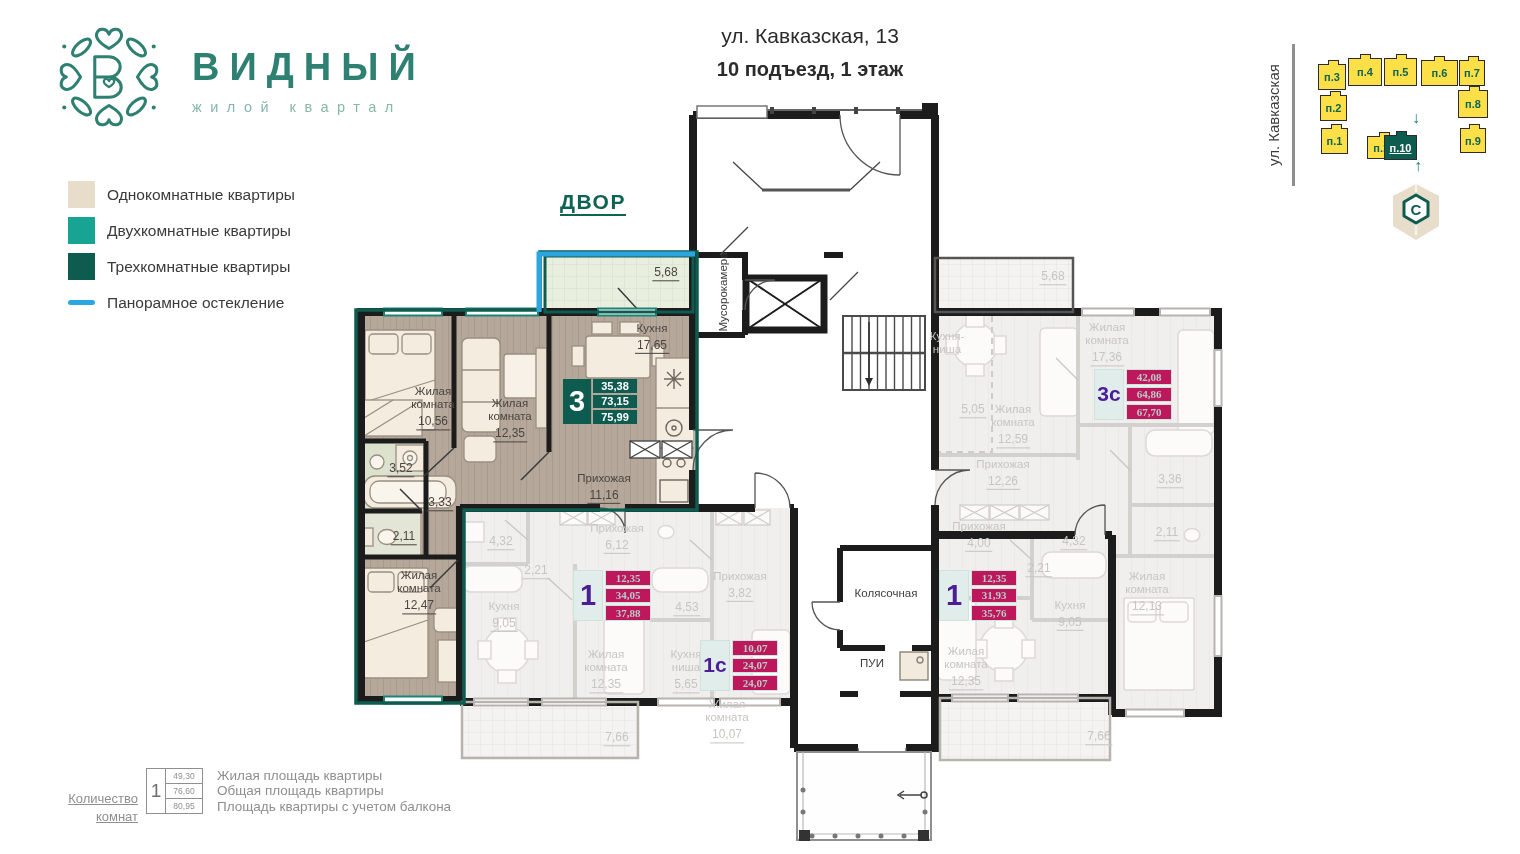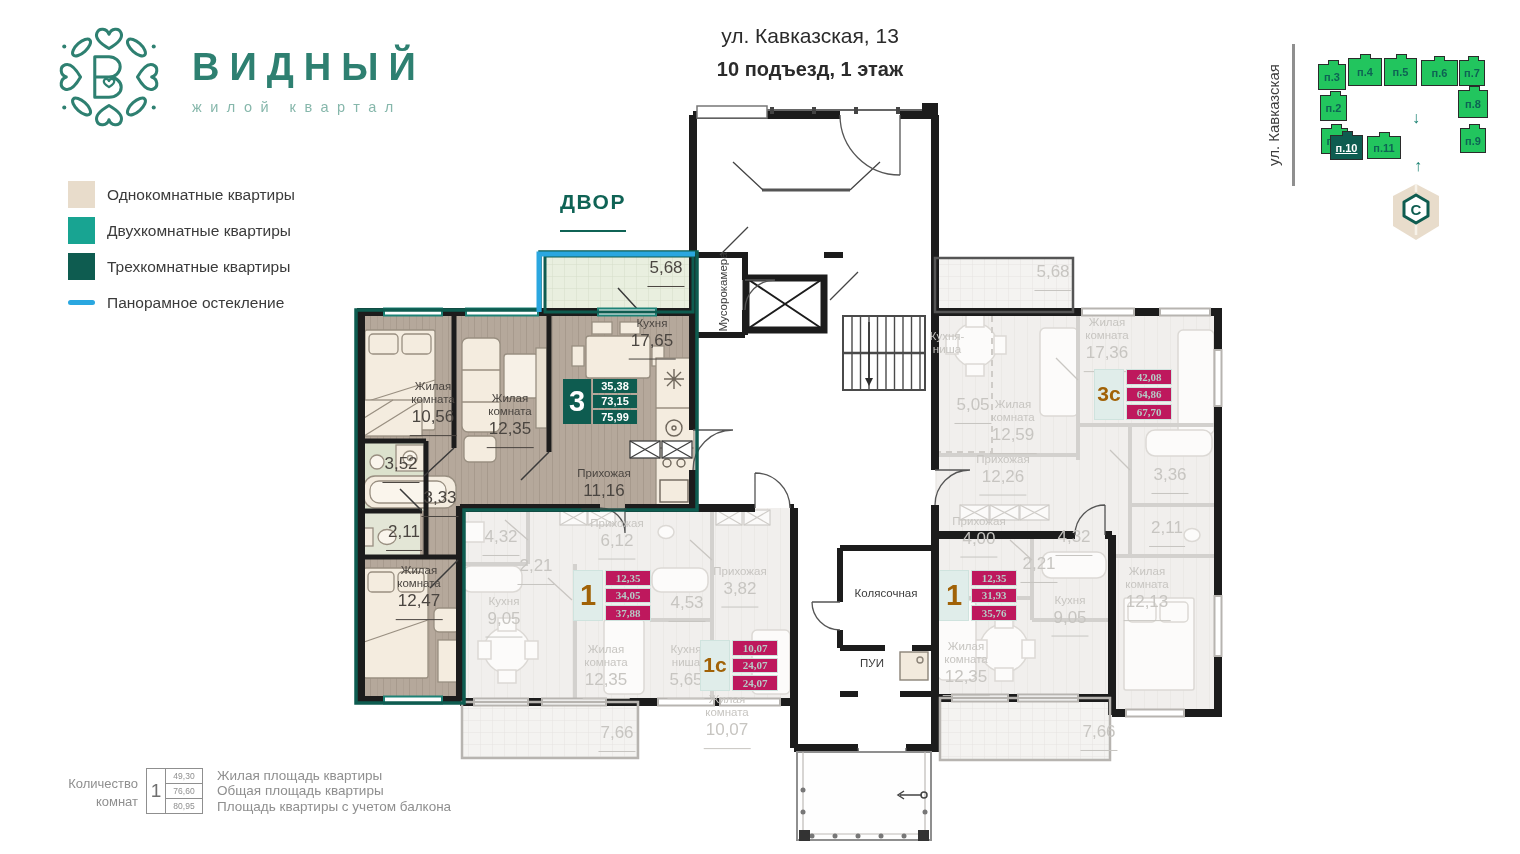--- a/index.html
+++ b/index.html
@@ -14,57 +14,57 @@
   .address .l1{font-size:21px;font-weight:normal;}
   .address .l2{font-size:20px;font-weight:bold;margin-top:10px;}
   
   .legend{position:absolute;left:68px;top:181px;}
   .legend-row{display:flex;align-items:center;margin-bottom:9px;height:27px;}
   .swatch{width:27px;height:27px;margin-right:12px;flex:0 0 auto;}
   .swatch.line{height:5px;border-radius:3px;}
   .legend-label{font-size:15.5px;color:#3b3b3b;}
   
   .dvor{position:absolute;left:560px;top:190px;font-size:21px;font-weight:bold;letter-spacing:1.5px;
-        color:#0f6355;border-bottom:2px solid #0f6355;padding-bottom:16px;text-align:center;}
+        color:#0f6355;border-bottom:2px solid #0f6355;padding-bottom:0;text-align:center;}
   
   .plan-svg{position:absolute;left:0;top:0;}
   #plan-labels{position:absolute;left:0;top:0;width:1520px;height:854px;pointer-events:none;}
   .rlabel{position:absolute;transform:translate(-50%,-50%);text-align:center;color:#4a4540;line-height:1.12;}
   .rlabel .rname{font-size:11.5px;white-space:pre-line;}
-  .rlabel .rarea{font-size:17px;display:inline-block;border-bottom:1px solid currentColor;padding:0 2px 9px;margin-top:1px;}
+  .rlabel .rarea{font-size:12px;display:inline-block;border-bottom:1px solid currentColor;padding:0 2px 1px;margin-top:1px;}
   .rlabel.dim{color:#c7c5c1;}
   .rlabel.common{color:#3c3c3c;}
   .rlabel.vert{writing-mode:vertical-rl;transform:translate(-50%,-50%) rotate(180deg);}
   .rlabel.vert .rname{white-space:nowrap;}
   
   .apt-badge{position:absolute;display:flex;gap:2px;}
   .apt-badge .num{width:28px;display:flex;align-items:center;justify-content:center;
                   font-size:29px;font-weight:bold;}
   .apt-badge .num.wide{font-size:21px;}
   .apt-badge .vals{display:flex;flex-direction:column;gap:2px;}
   .apt-badge .vals div{width:44px;height:13.6px;font-size:11px;font-weight:bold;
                        display:flex;align-items:center;justify-content:center;}
   .apt-badge.active .num,.apt-badge.active .vals div{background:#0e5c50;color:#fff;}
-  .apt-badge.inactive .num{background:#e0edea;color:#a16207;border:1px solid #cfe3de;}
+  .apt-badge.inactive .num{background:#e0edea;color:#4c1d95;border:1px solid #cfe3de;}
   .apt-badge.inactive .vals div{background:#be185d;color:#b6cbc6;border:1px solid #cfe3de;font-family:Liberation Serif, serif;}
   
   .street-label{position:absolute;left:1262px;top:44px;height:142px;width:22px;
                 writing-mode:vertical-rl;transform:rotate(180deg);font-size:15px;color:#3d3d3d;
                 display:flex;align-items:center;justify-content:center;}
   .street-line{position:absolute;left:1292px;top:44px;width:3px;height:142px;background:#8f8f8f;}
-  .mini-block{position:absolute;background:#22c55e;border:1.5px solid #2b2b2b;color:#0e6354;
+  .mini-block{position:absolute;background:#fde047;border:1.5px solid #2b2b2b;color:#0e6354;
               font-size:11px;font-weight:bold;display:flex;align-items:center;justify-content:center;
               box-sizing:border-box;}
   .mini-block::before{content:'';position:absolute;top:-5px;left:35%;width:9px;height:4px;
               background:inherit;border:1.5px solid #2b2b2b;border-bottom:none;}
   .mini-block.active{background:#0e5c50;color:#fff;}
   .mini-arrow{position:absolute;color:#1b8273;font-size:16px;font-weight:bold;line-height:1;}
   
   .footer-legend{position:absolute;left:60px;top:768px;display:flex;align-items:flex-start;color:#8f8f8f;}
-  .count-label{width:78px;text-align:right;font-size:13px;line-height:1.35;margin-top:7px;}
+  .count-label{width:78px;text-align:right;font-size:13px;line-height:1.35;margin-top:22px;text-decoration:underline;}
   .sample-badge{display:flex;margin-left:8px;border:1.5px solid #8f8f8f;height:46px;box-sizing:border-box;}
   .sample-badge .snum{width:18px;display:flex;align-items:center;justify-content:center;
                       font-size:19px;color:#6f6f6f;border-right:1.5px solid #8f8f8f;}
   .sample-badge .svals{display:flex;flex-direction:column;text-align:center;}
   .sample-badge .svals div{width:36px;flex:1;font-size:8.5px;display:flex;align-items:center;justify-content:center;
                       border-bottom:1px solid #8f8f8f;box-sizing:border-box;}
   .sample-badge .svals div:last-child{border-bottom:none;}
   .footer-lines{margin-left:14px;font-size:13.5px;line-height:15.4px;}
 </style>
 </head>
@@ -508,21 +508,21 @@
         <div class="mini-block" style="left: 1318px; top: 64px; width: 28px; height: 26px;">п.3</div>
         <div class="mini-block" style="left: 1348px; top: 58px; width: 34px; height: 28px;">п.4</div>
         <div class="mini-block" style="left: 1384px; top: 58px; width: 33px; height: 28px;">п.5</div>
         <div class="mini-block" style="left: 1421px; top: 60px; width: 37px; height: 26px;">п.6</div>
         <div class="mini-block" style="left: 1459px; top: 60px; width: 26px; height: 26px;">п.7</div>
         <div class="mini-block" style="left: 1320px; top: 95px; width: 27px; height: 26px;">п.2</div>
         <div class="mini-block" style="left: 1458px; top: 90px; width: 30px; height: 28px;">п.8</div>
         <div class="mini-block" style="left: 1321px; top: 128px; width: 27px; height: 26px;">п.1</div>
         <div class="mini-block" style="left: 1460px; top: 128px; width: 26px; height: 25px;">п.9</div>
         <div class="mini-block" style="left: 1367px; top: 136px; width: 34px; height: 23px;">п.11</div>
-        <div class="mini-block active" style="left: 1330px; top: 135px; width: 33px; height: 25px; text-decoration: underline;">п.10</div>
+        <div class="mini-block active" style="left: 1384px; top: 135px; width: 33px; height: 25px; text-decoration: underline;">п.10</div>
       </div>
     <div class="mini-arrow" style="left:1412px;top:110px;">↓</div>
     <div class="mini-arrow" style="left:1414px;top:158px;">↑</div>
     <svg style="position:absolute;left:1390px;top:183px" width="52" height="58" viewBox="0 0 52 58">
       <path d="M26,1 L49,13 V43 L26,57 L3,43 V13 Z" fill="#e8dccb"></path>
       <path d="M26,40 V52 M26,1 V9" stroke="#f7f2e9" stroke-width="2.5" fill="none"></path>
       <path d="M26,12 L38,19 V33 L26,40 L14,33 V19 Z" fill="#fff" stroke="#0e5c50" stroke-width="3" stroke-linejoin="round"></path>
       <text x="26" y="31.5" text-anchor="middle" font-size="15" font-weight="bold" fill="#0e5c50" font-family="Liberation Sans, sans-serif">C</text>
     </svg>
   </div>

